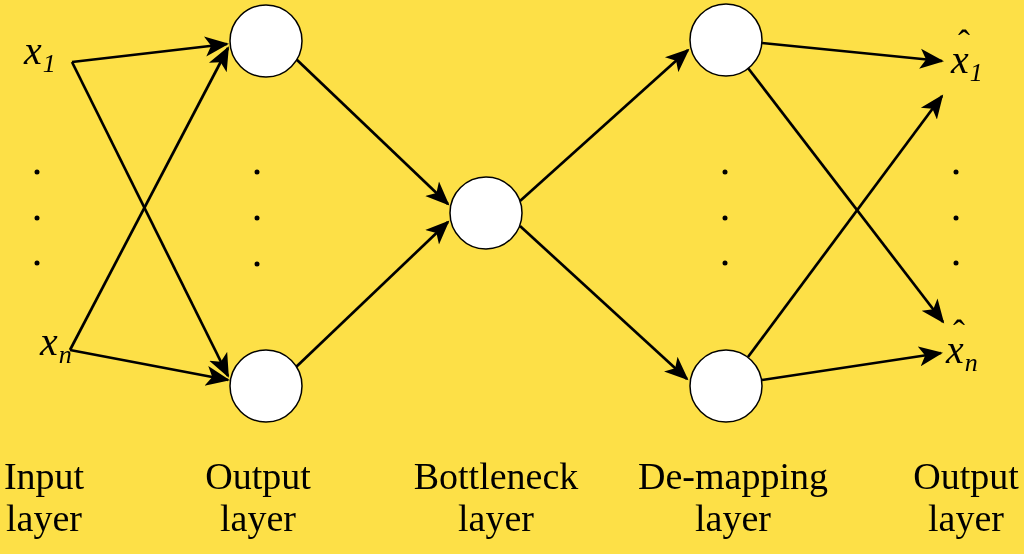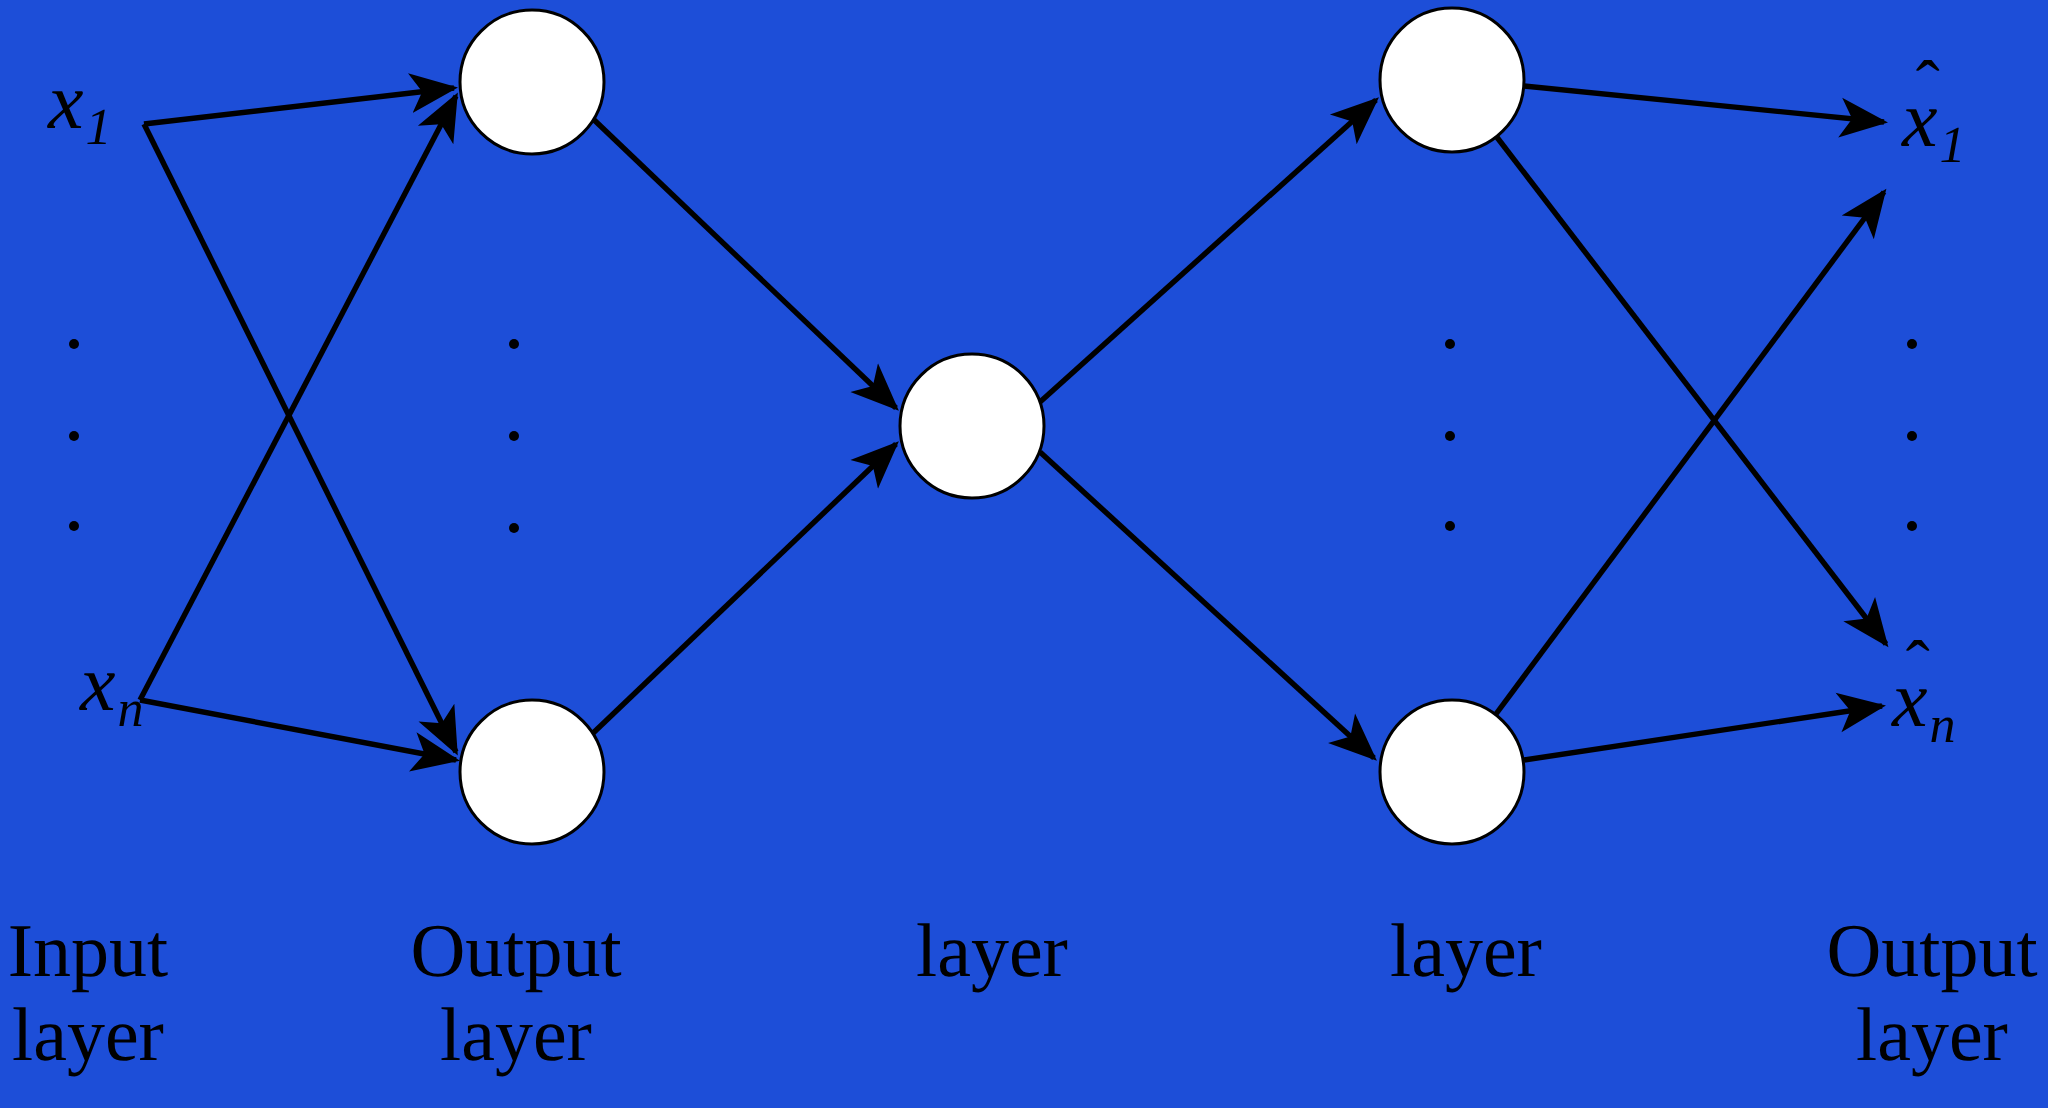--- a/index.html
+++ b/index.html
@@ -55,21 +55,21 @@
   }
   .pos-l0 { left: -76px; }
   .pos-l1 { left: 138px; }
   .pos-l2 { left: 376px; }
   .pos-l3 { left: 613px; }
   .pos-l4 { left: 846px; }
 </style>
 </head>
 <body>
 
-<div class="figure" style="background: #1d4ed8;">
+<div class="figure" style="background: #fde047;">
 
   <svg id="net-svg" class="net-svg" width="1024" height="554" viewBox="0 0 1024 554">
     <defs>
       <marker id="arrowhead" markerUnits="userSpaceOnUse" markerWidth="26" markerHeight="22" refX="22" refY="11" orient="auto">
         <path d="M0,1 L24,11 L0,21 L6,11 Z" fill="#000000"></path>
       </marker>
     </defs>
     <g id="edges-group">
         <line x1="72" y1="62" x2="227" y2="44" stroke="#000000" stroke-width="2.7" marker-end="url(#arrowhead)"></line>
         <line x1="72" y1="62" x2="228" y2="376" stroke="#000000" stroke-width="2.7" marker-end="url(#arrowhead)"></line>
@@ -117,23 +117,25 @@
 
   <div class="layer-label pos-l0">
     <div>Input</div>
     <div>layer</div>
   </div>
   <div class="layer-label pos-l1">
     <div>Output</div>
     <div>layer</div>
   </div>
   <div class="layer-label pos-l2">
+    <div>Bottleneck</div>
     <div>layer</div>
   </div>
   <div class="layer-label pos-l3">
+    <div>De-mapping</div>
     <div>layer</div>
   </div>
   <div class="layer-label pos-l4">
     <div>Output</div>
     <div>layer</div>
   </div>
 
 </div>
 
 </body></html>

